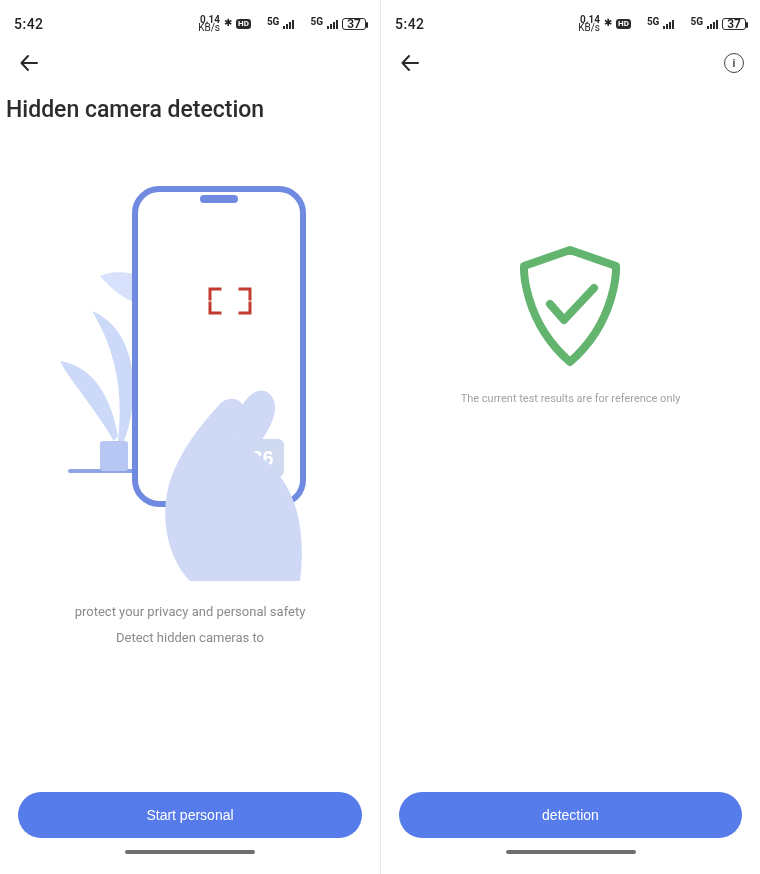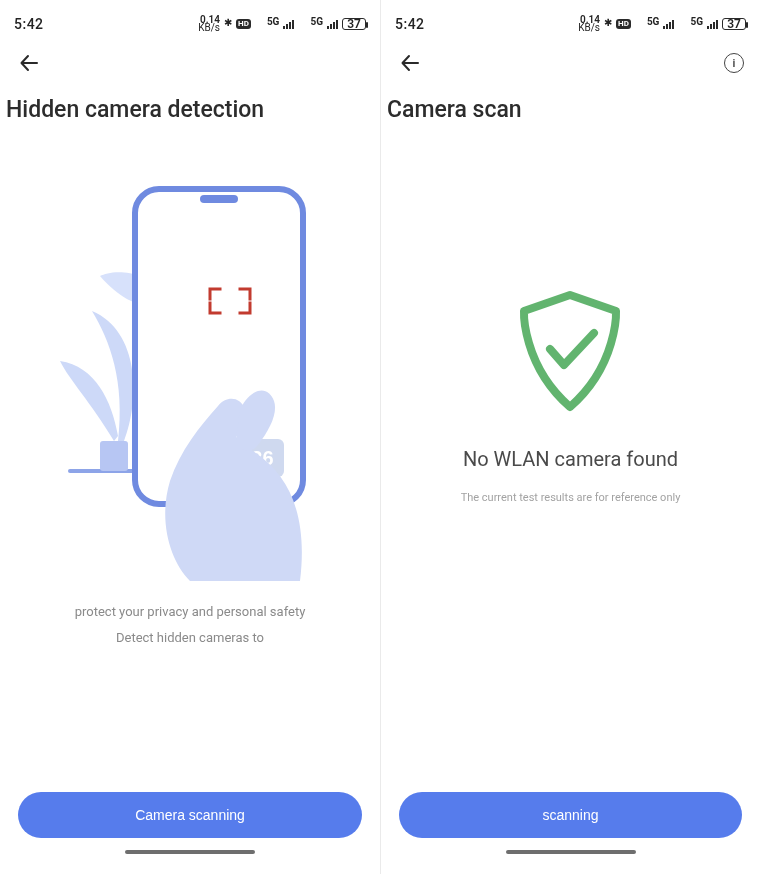--- a/index.html
+++ b/index.html
@@ -126,21 +126,21 @@
         </svg>
       </div>
 
       <div class="desc">
         <div>protect your privacy and personal safety</div>
         <div>Detect hidden cameras to</div>
       </div>
     </div>
 
     <div class="bottom-area">
-      <button class="primary-btn">Camera scanning</button>
+      <button class="primary-btn">Start personal</button>
       <div class="home-indicator"></div>
     </div>
   </div>
 
   <div class="pane">
     <div class="status-bar">
       <span class="status-time">5:42</span>
       <span class="status-right">
         <span class="status-kbs">
           <span>0.14</span>
@@ -171,32 +171,30 @@
         <svg width="24" height="24" viewBox="0 0 24 24" fill="none" stroke="#2a2a2a" stroke-width="2" stroke-linecap="round" stroke-linejoin="round">
             <line x1="20" y1="12" x2="5" y2="12"></line>
             <polyline points="11 5 4.5 12 11 19"></polyline>
           </svg>
       </div>
       <div class="info-btn">
         <span>i</span>
       </div>
     </div>
 
-    <h1 class="page-title">Camera scan</h1>
 
     <div class="content">
       <div class="result-block">
         <svg width="120" height="130" viewBox="0 0 120 130">
           <path d="M60 8 L106 24 C106 24 108 78 60 120 C12 78 14 24 14 24 Z" fill="none" stroke="#62b46f" stroke-width="8" stroke-linejoin="round"></path>
           <path d="M40 62 L54 78 L84 46" fill="none" stroke="#62b46f" stroke-width="8" stroke-linecap="round" stroke-linejoin="round"></path>
         </svg>
-        <div class="result-title">No WLAN camera found</div>
         <div class="result-sub">The current test results are for reference only</div>
       </div>
     </div>
 
     <div class="bottom-area">
-      <button class="primary-btn">scanning</button>
+      <button class="primary-btn">detection</button>
       <div class="home-indicator"></div>
     </div>
   </div>
 
 </div>
 
 </body></html>

